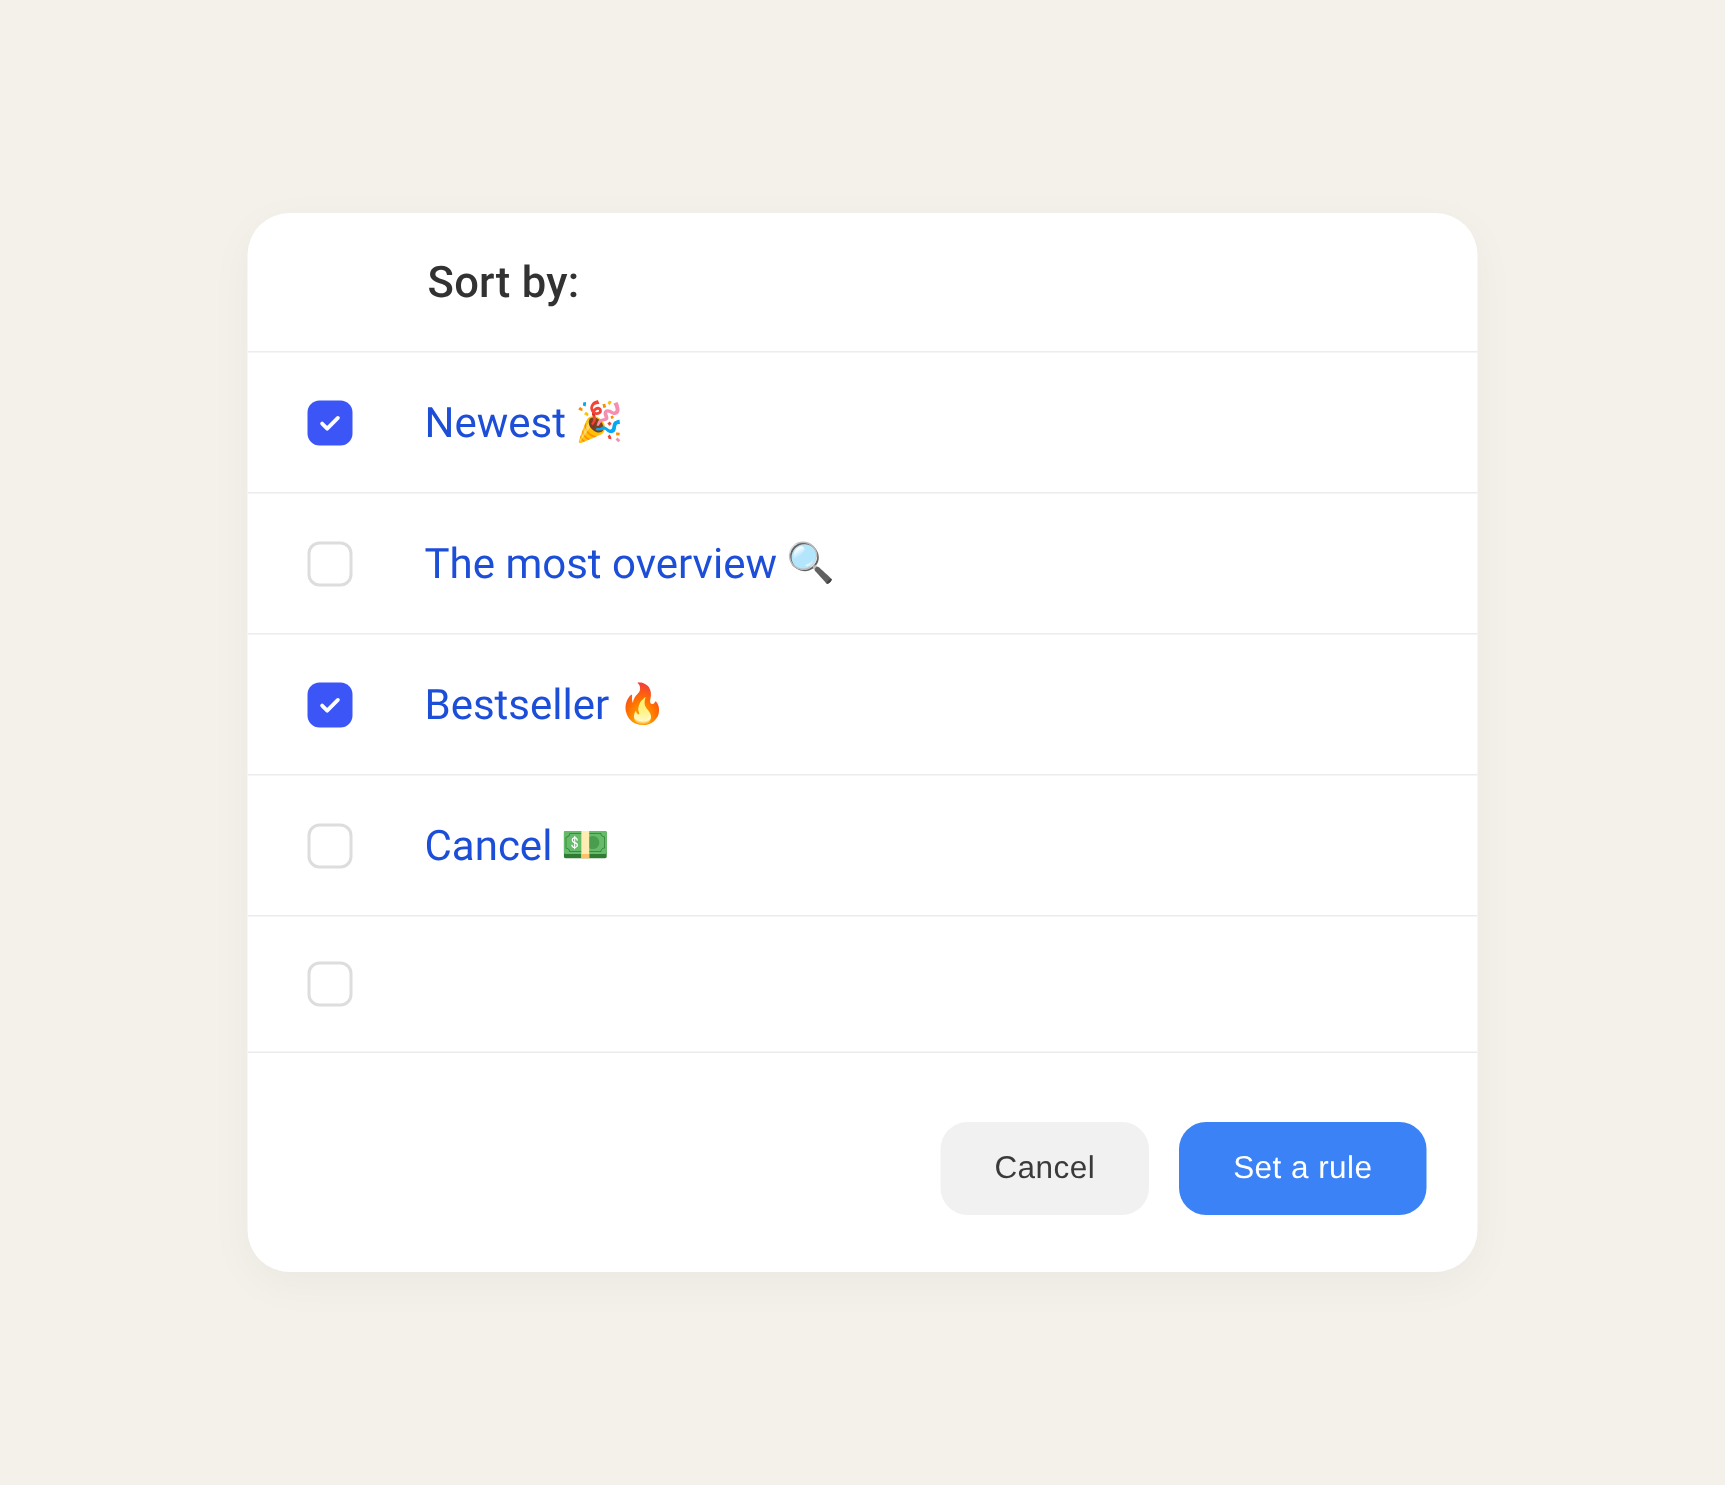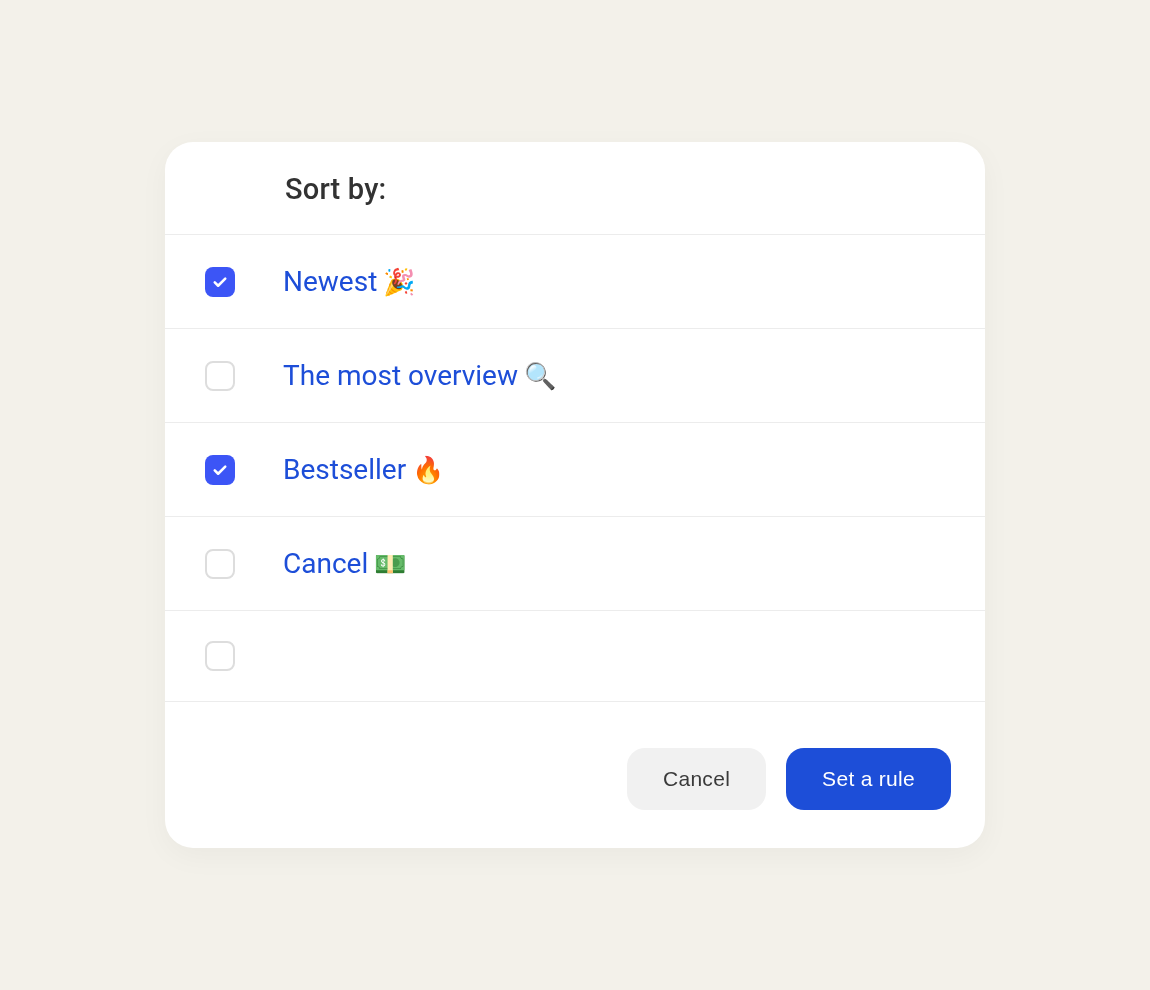--- a/index.html
+++ b/index.html
@@ -87,21 +87,21 @@
       border-radius: 18px;
       padding: 19px 36px;
       cursor: pointer;
       letter-spacing: 0.3px;
     }
     .btn-secondary {
       background: #f1f1f1;
       color: #3a3a3a;
     }
     .btn-primary {
-      background: #1d4ed8;
+      background: #3b82f6;
       color: #ffffff;
     }
   </style>
 </head>
 <body>
 
 <div class="card">
   <div class="card-header">
     <div class="card-header-title">Sort by:</div>
   </div>

